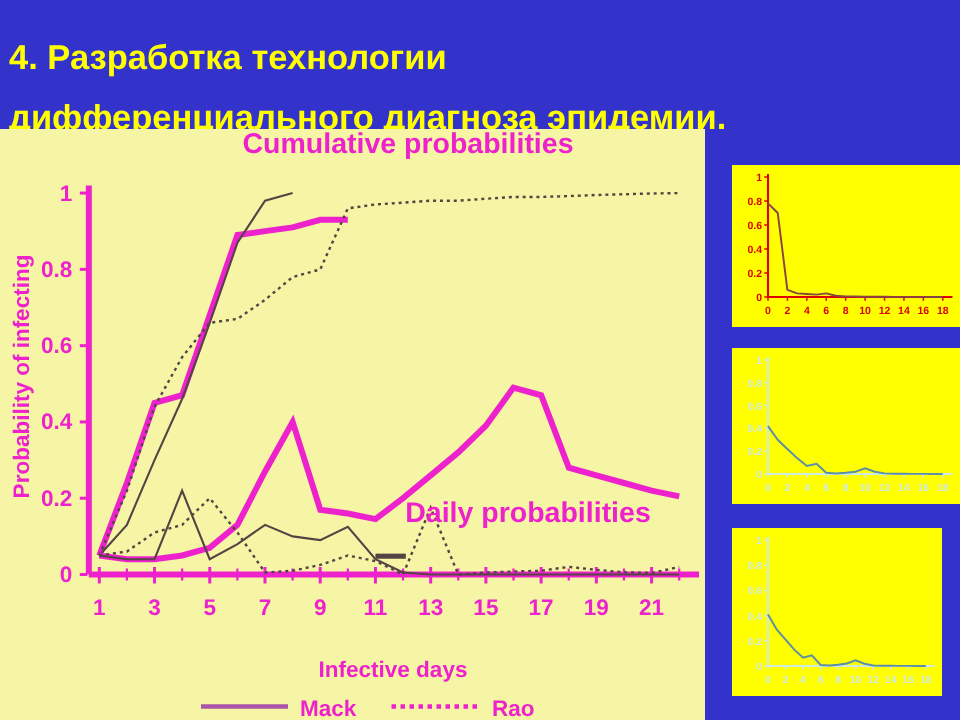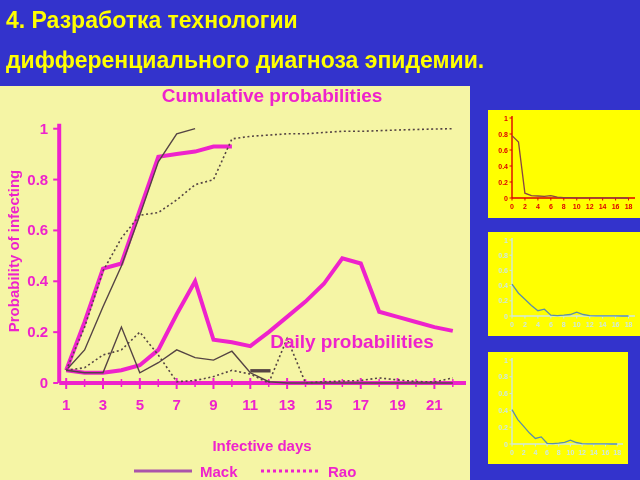--- a/index.html
+++ b/index.html
@@ -12,21 +12,21 @@
     background: #3333cc;
     font-family: "Liberation Sans", sans-serif;
     overflow: hidden;
     position: relative;
   }
 
   
   #slide-title {
     position: absolute;
     left: 6px;
-    top: 0;
+    top: 18px;
     width: 634px;
     color: #ffff00;
     font-family: "Liberation Sans", sans-serif;
     font-weight: bold;
     font-size: 23px;
     line-height: 40px;
     letter-spacing: 0px;
     white-space: pre-line;
   }
 

